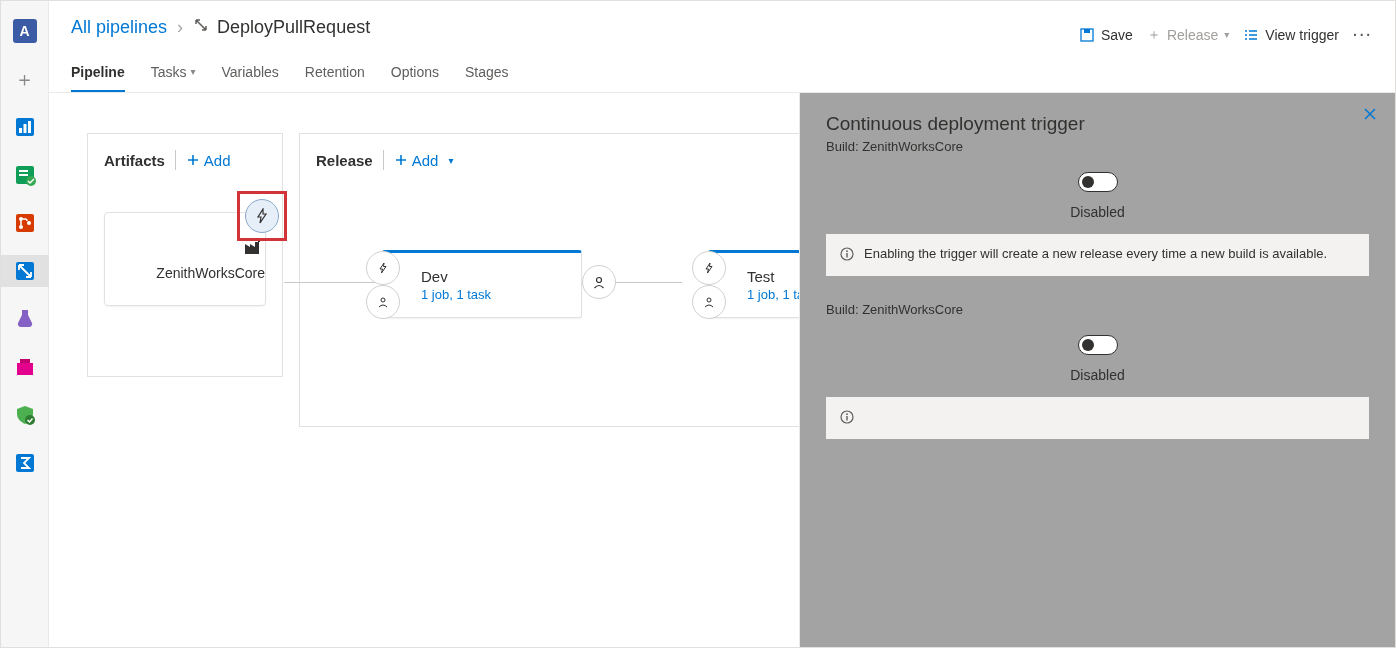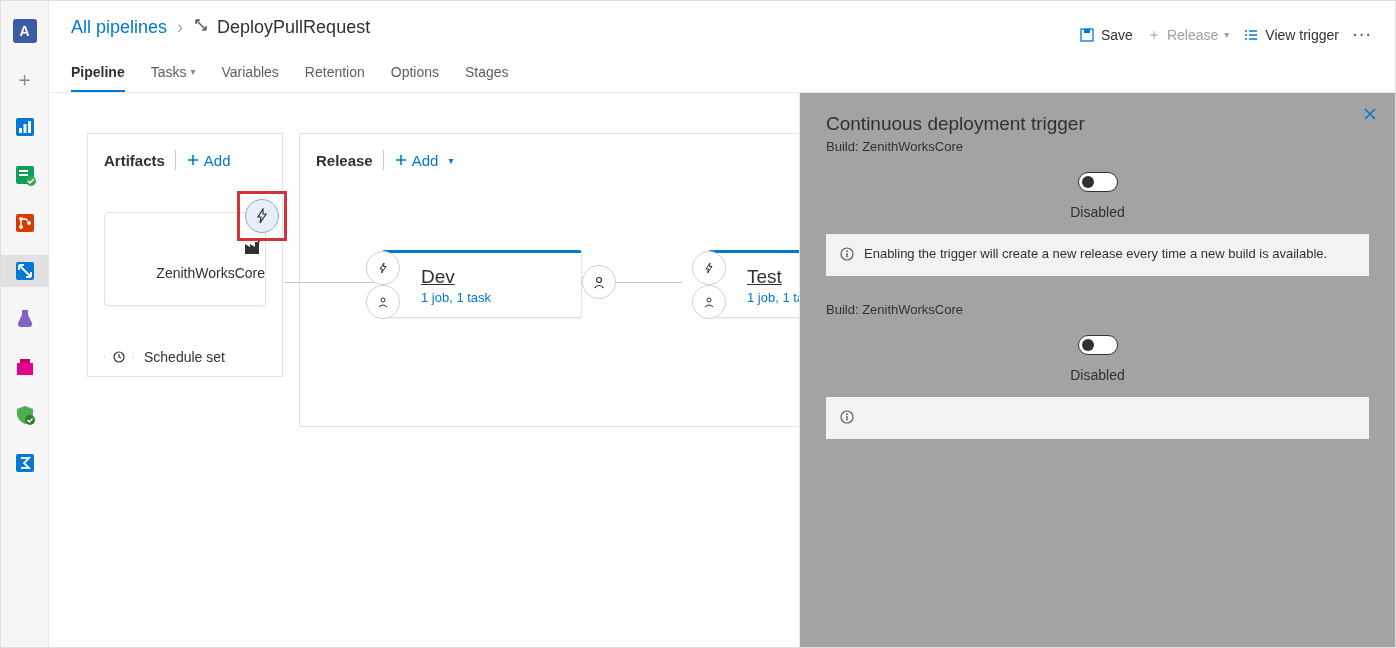--- a/index.html
+++ b/index.html
@@ -202,21 +202,21 @@
     border:1px solid #e1e1e1;
     border-top:3px solid #0078d4;
     border-radius:3px;
     background:#fff;
     display:flex;
     flex-direction:column;
     justify-content:center;
     padding-left:38px;
     box-shadow: 0 1px 2px rgba(0,0,0,0.06);
   }
-  .stage-card .sname{ font-size:19px; color:#323130;text-decoration:underline;}
+  .stage-card .sname{ font-size:15px; color:#323130;}
   .stage-card .sdetail{ color:#0078d4; font-size:13px; margin-top:2px;}
   .stage-card .bubble {
     position:absolute;
     left:-17px;
     width:34px;height:34px;
     border-radius:50%;
     border:1px solid #d0d0d0;
     background:#fff;
     display:flex;flex-direction:column;align-items:center;justify-content:center;
     color:#323130;
@@ -423,29 +423,20 @@
               </svg>
           </div>
           <div class="red-highlight"></div>
           <div class="factory-icon">
             <svg width="22" height="18" viewBox="0 0 22 18">
                 <path d="M2 16 V6 l5 3 V6 l5 3 V4 h4 v12 z M15 2 h2 v2 h-2 z" fill="#323130"></path>
               </svg>
           </div>
           <div class="label">ZenithWorksCore</div>
         </div>
-        <div class="schedule-row">
-          <div class="hex">
-            <svg width="14" height="14" viewBox="0 0 14 14">
-                <circle cx="7" cy="7" r="5" fill="none" stroke="#323130" stroke-width="1.2"></circle>
-                <path d="M7 4 v3 l2 1" stroke="#323130" stroke-width="1.2" fill="none"></path>
-              </svg>
-          </div>
-          <span>Schedule set</span>
-        </div>
       </div>
 
       <div class="panel-box stages-box">
         <div class="panel-head">
           <span>Release</span>
           <span class="divider"></span>
           <span class="addlink">
             <svg width="14" height="14" viewBox="0 0 14 14">
                 <path d="M7 2v10M2 7h10" stroke="#0078d4" stroke-width="1.6"></path>
               </svg>

